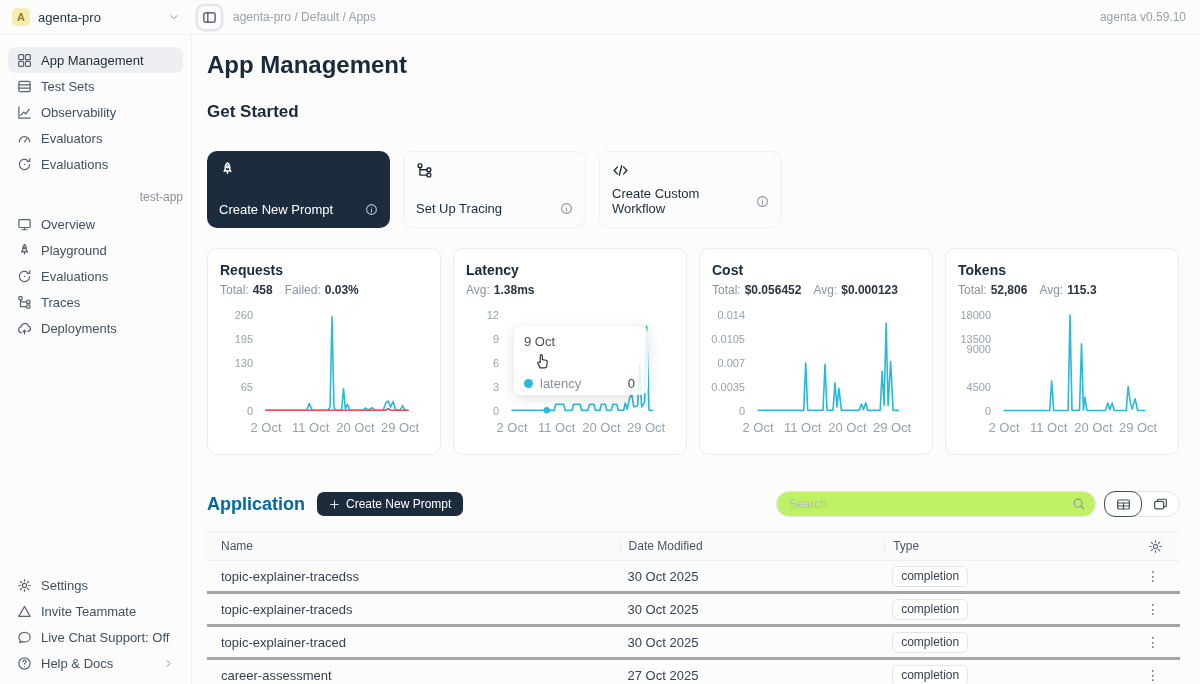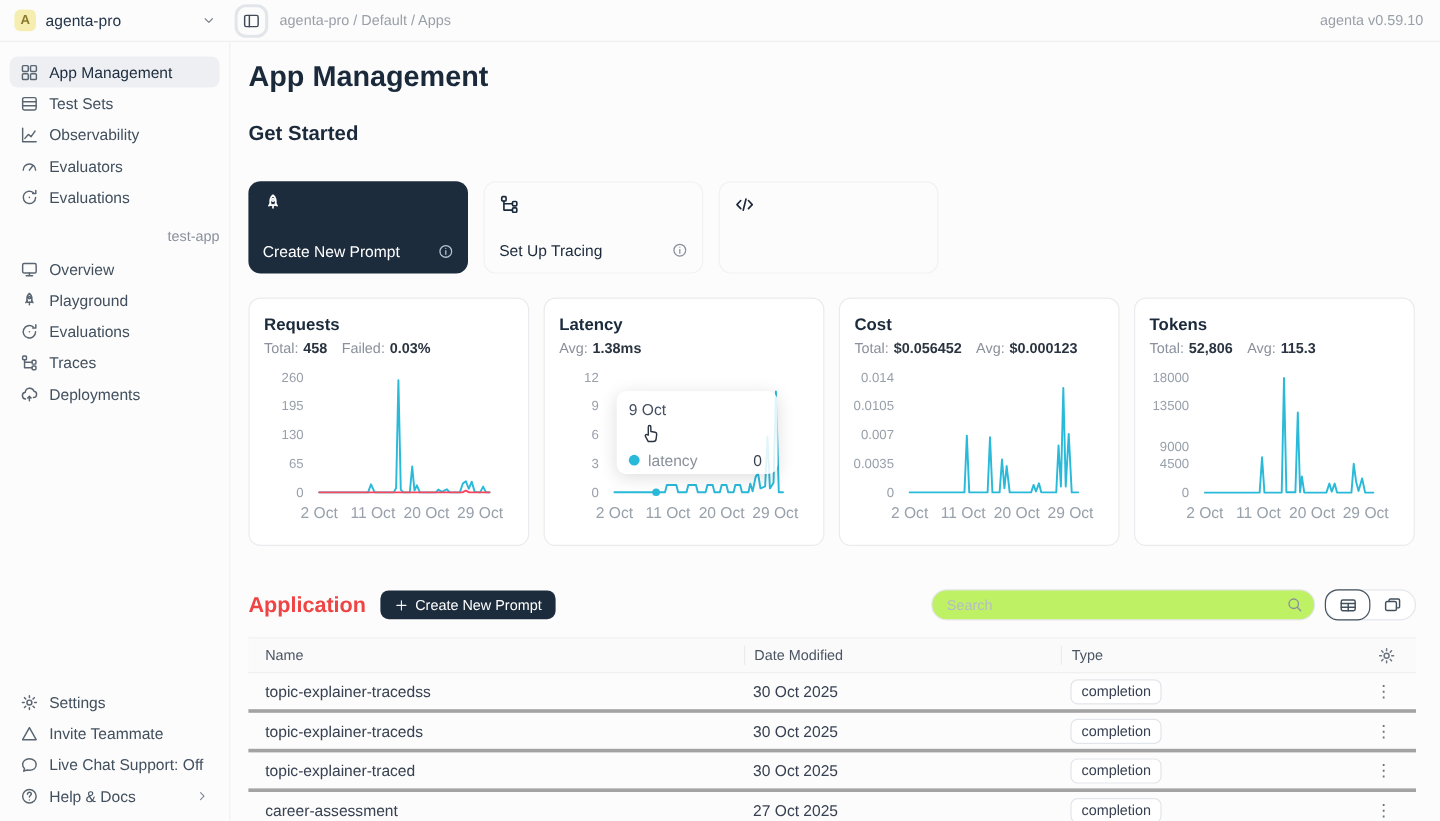--- a/index.html
+++ b/index.html
@@ -61,21 +61,21 @@
   .chart-tooltip { position:absolute; left:514px; top:326px; width:134px; background:rgba(255,255,255,0.86); border-radius:8px; box-shadow:0 3px 14px rgba(0,0,0,0.13); padding:8px 10px 4px; z-index:10; }
   .tt-date { font-size:13px; font-weight:500; color:#475063; }
   .tt-cursor { width:19px; height:21px; margin:1px 0 5px 9px; }
   .tt-row { display:flex; align-items:center; gap:7px; font-size:13px; }
   .tt-dot { width:9px; height:9px; border-radius:50%; flex-shrink:0; }
   .tt-label { color:#8a919c; }
   .tt-value { margin-left:auto; color:#3b4350; padding-right:3px; }
 
   
   .app-header { display:flex; align-items:center; margin-top:36px; }
-  .app-title { font-size:18px; font-weight:600; color:#ef4444; margin-right:12px; }
+  .app-title { font-size:18px; font-weight:600; color:#0369a1; margin-right:12px; }
   .create-btn { background:#1c2c3d; color:#fff; border:none; border-radius:7px; height:24px; padding:0 12px; font-size:12px; font-family:inherit; display:flex; align-items:center; gap:6px; cursor:pointer; }
   .create-btn .ih { width:11px; height:11px; }
   .search-wrap { margin-left:auto; position:relative; width:320px; }
   .search-input { width:100%; height:26px; border:1px solid #e3e6ea; border-radius:13px; padding:0 32px 0 12px; font-size:12px; font-family:inherit; color:#374151; background:#bef264; outline:none; }
   .search-input::placeholder { color:#b6bcc5; }
   .search-icon { position:absolute; right:10px; top:6px; width:14px; height:14px; color:#8a919c; }
   .view-toggle { margin-left:8px; display:flex; align-items:center; border:1px solid #e3e6ea; border-radius:13px; background:#fff; height:26px; }
   .seg { width:38px; height:26px; display:flex; align-items:center; justify-content:center; color:#42505e; cursor:pointer; }
   .seg .ih { width:15px; height:15px; }
   .seg.selected { border:1.5px solid #47525f; border-radius:11px; height:26px; margin:-1px; }
@@ -316,20 +316,30 @@
     </div>
   </div>
       <div class="gs-card light">
     <span class="icon gs-icon">
           <svg viewBox="0 0 16 16" fill="none" stroke="currentColor" stroke-width="1.3" stroke-linecap="round" stroke-linejoin="round" style="width:100%;height:100%;display:block">
             <polyline points="5,4.8 2,8 5,11.2"></polyline>
             <polyline points="11,4.8 14,8 11,11.2"></polyline>
             <line x1="9.1" y1="3.6" x2="6.9" y2="12.4"></line>
           </svg>
         </span>
+    <div class="gs-bottom">
+      <span class="gs-label">Create Custom Workflow</span>
+      <span class="icon info-icon">
+            <svg viewBox="0 0 16 16" fill="none" stroke="currentColor" stroke-width="1.3" stroke-linecap="round" stroke-linejoin="round" style="width:100%;height:100%;display:block">
+              <circle cx="8" cy="8" r="6"></circle>
+              <line x1="8" y1="7.3" x2="8" y2="11"></line>
+              <circle cx="8" cy="4.9" r="0.6" fill="currentColor" stroke="none"></circle>
+            </svg>
+          </span>
+    </div>
   </div>
     </div>
 
   <div class="charts-row" id="charts-row">
       <div class="chart-card">
     <div class="chart-title">Requests</div>
     <div class="chart-stats">
           <span class="st-pair">
             <span>Total:</span>
             <b>458</b>
@@ -433,21 +443,21 @@
           </span>
           <span class="st-pair">
             <span>Avg:</span>
             <b>115.3</b>
           </span>
         </div>
     <div class="chart-body">
       <div class="yaxis">
             <div class="ytick" style="top: -2px;">18000</div>
             <div class="ytick" style="top: 22px;">13500</div>
-            <div class="ytick" style="top: 56px;">9000</div>
+            <div class="ytick" style="top: 32px;">9000</div>
             <div class="ytick" style="top: 70px;">4500</div>
             <div class="ytick" style="top: 94px;">0</div>
           </div>
       <div class="plotwrap">
         <svg class="plot-svg" viewBox="0 0 152 104" width="152" height="104">
               <path d="M4.0 99.5 L49.7 99.5 L51.7 70.1 L53.7 99.5 L68.1 99.5 L70.0 4.0 L72.0 99.2 L79.5 99.2 L81.5 32.8 L83.4 99.2 L84.9 86.1 L86.9 99.5 L105.3 99.5 L107.8 92.0 L109.8 98.7 L112.2 92.0 L114.2 99.5 L126.2 99.5 L128.1 75.5 L130.1 90.4 L132.1 98.1 L135.1 87.7 L137.6 99.5 L144.5 99.5" fill="none" stroke="#29b9d9" stroke-width="1.6" stroke-linejoin="round" stroke-linecap="round"></path>
             </svg>
         <div class="xaxis">
               <div class="xtick" style="left: 4px;">2 Oct</div>
               <div class="xtick" style="left: 48.6897px;">11 Oct</div>

